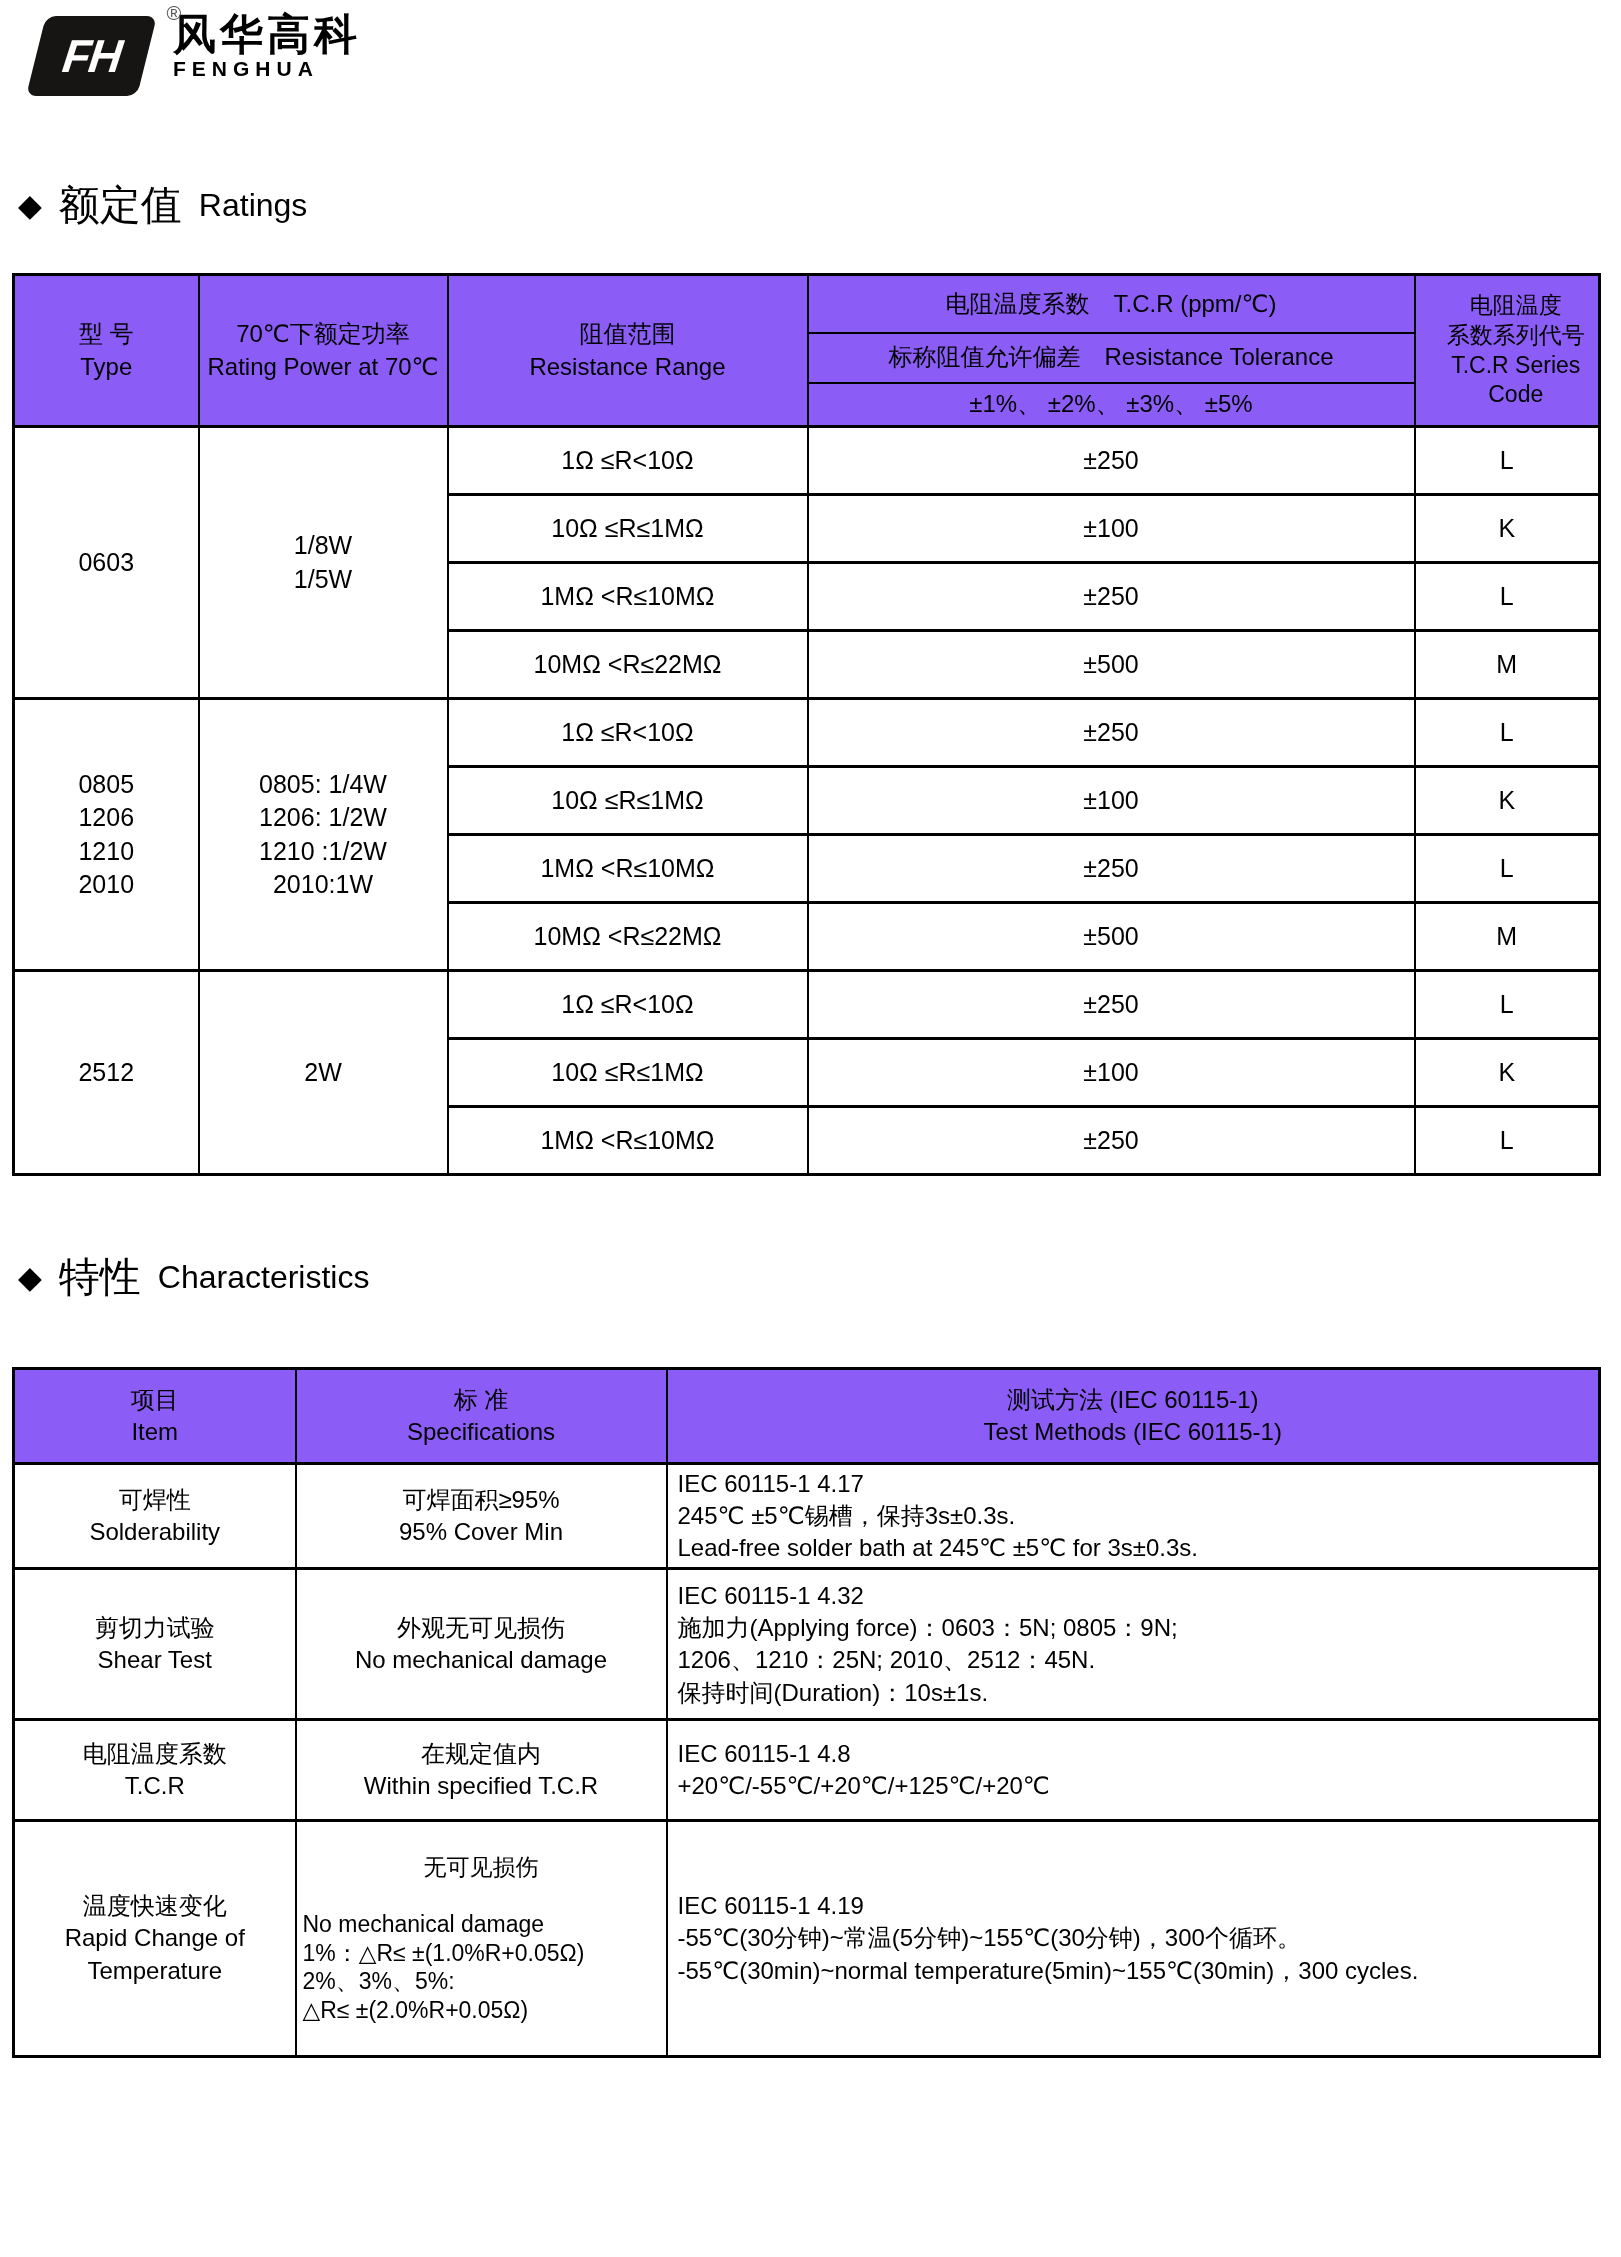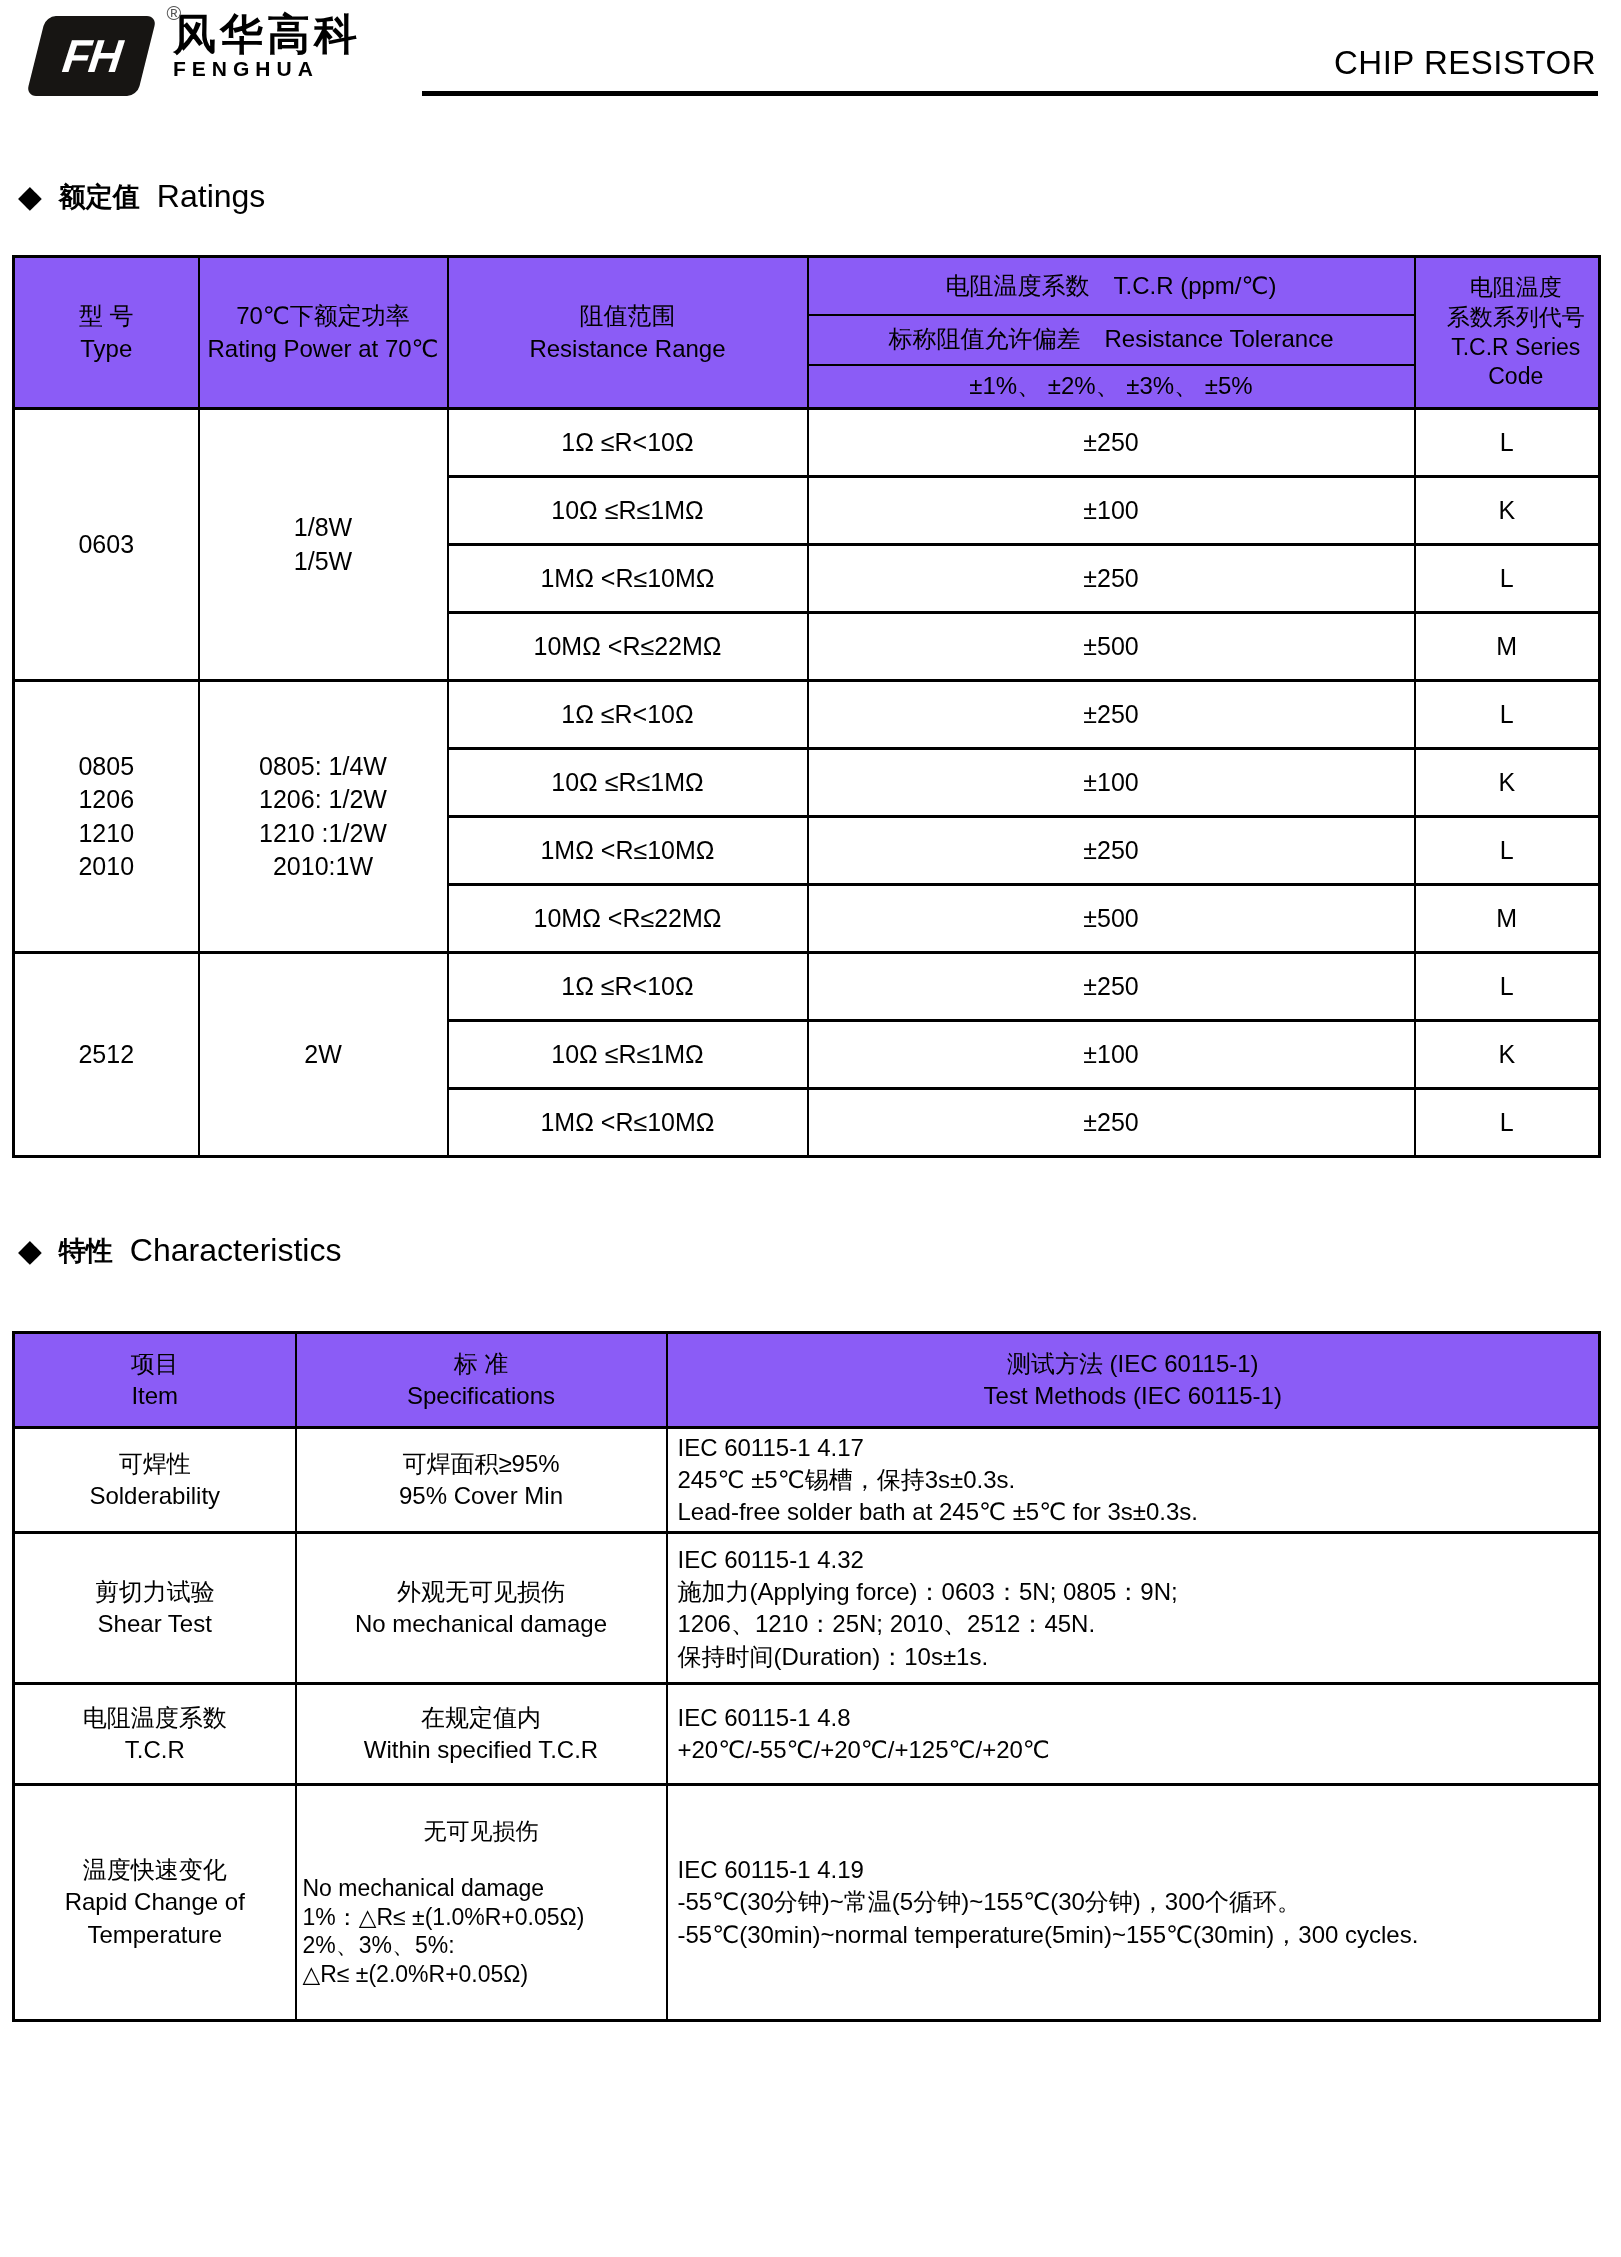--- a/index.html
+++ b/index.html
@@ -24,21 +24,21 @@
   .brand-cn { font-size: 43px; font-weight: bold; letter-spacing: 4px; line-height: 1.04; }
   .brand-en { font-size: 21px; font-weight: bold; letter-spacing: 6px; line-height: 1.12; }
   .header-right { flex: 1; border-bottom: 5px solid #000; text-align: right; padding: 0 2px 9px 0; }
   .doc-title { font-size: 33px; letter-spacing: 0.5px; }
 
   
   .section-heading { display:flex; align-items:center; gap:17px; margin-left:18px; }
   .section-heading.first { margin-top: 82px; }
   .section-heading.second { margin-top: 74px; }
   .diamond { font-size: 31px; line-height:1; }
-  .h-cn { font-size: 27px; font-weight: bold; }
+  .h-cn { font-size: 41px; font-weight: normal; }
   .h-en { font-size: 32px; }
 
   
   .tbl { border-collapse: collapse; table-layout: fixed; width: 1586px; margin-left: 12px; border: 3px solid #000; }
   .tbl th, .tbl td {
     border: 2px solid #000; white-space: pre-line; text-align: center;
     vertical-align: middle; padding: 3px 6px; line-height: 1.34;
   }
   .tbl th { background: #8b5cf6; font-weight: normal; font-size: 24px; }
   .tbl td { font-size: 25px; border-top-width: 3px; border-bottom-width: 3px; }
@@ -74,23 +74,20 @@
   <header class="doc-header">
     <div class="brand">
       <div class="logo-mark">
         <span class="logo-fh">FH</span>
         <span class="reg">®</span>
       </div>
       <div class="brand-text">
         <div class="brand-cn">风华高科</div>
         <div class="brand-en">FENGHUA</div>
       </div>
-    </div>
-    <div class="header-right">
-      <span class="doc-title">CHIP RESISTOR</span>
     </div>
   </header>
 
   <div class="section-heading first">
     <span class="diamond">◆</span>
     <span class="h-cn">额定值</span>
     <span class="h-en">Ratings</span>
   </div>
 
   <table class="tbl ratings-tbl">

